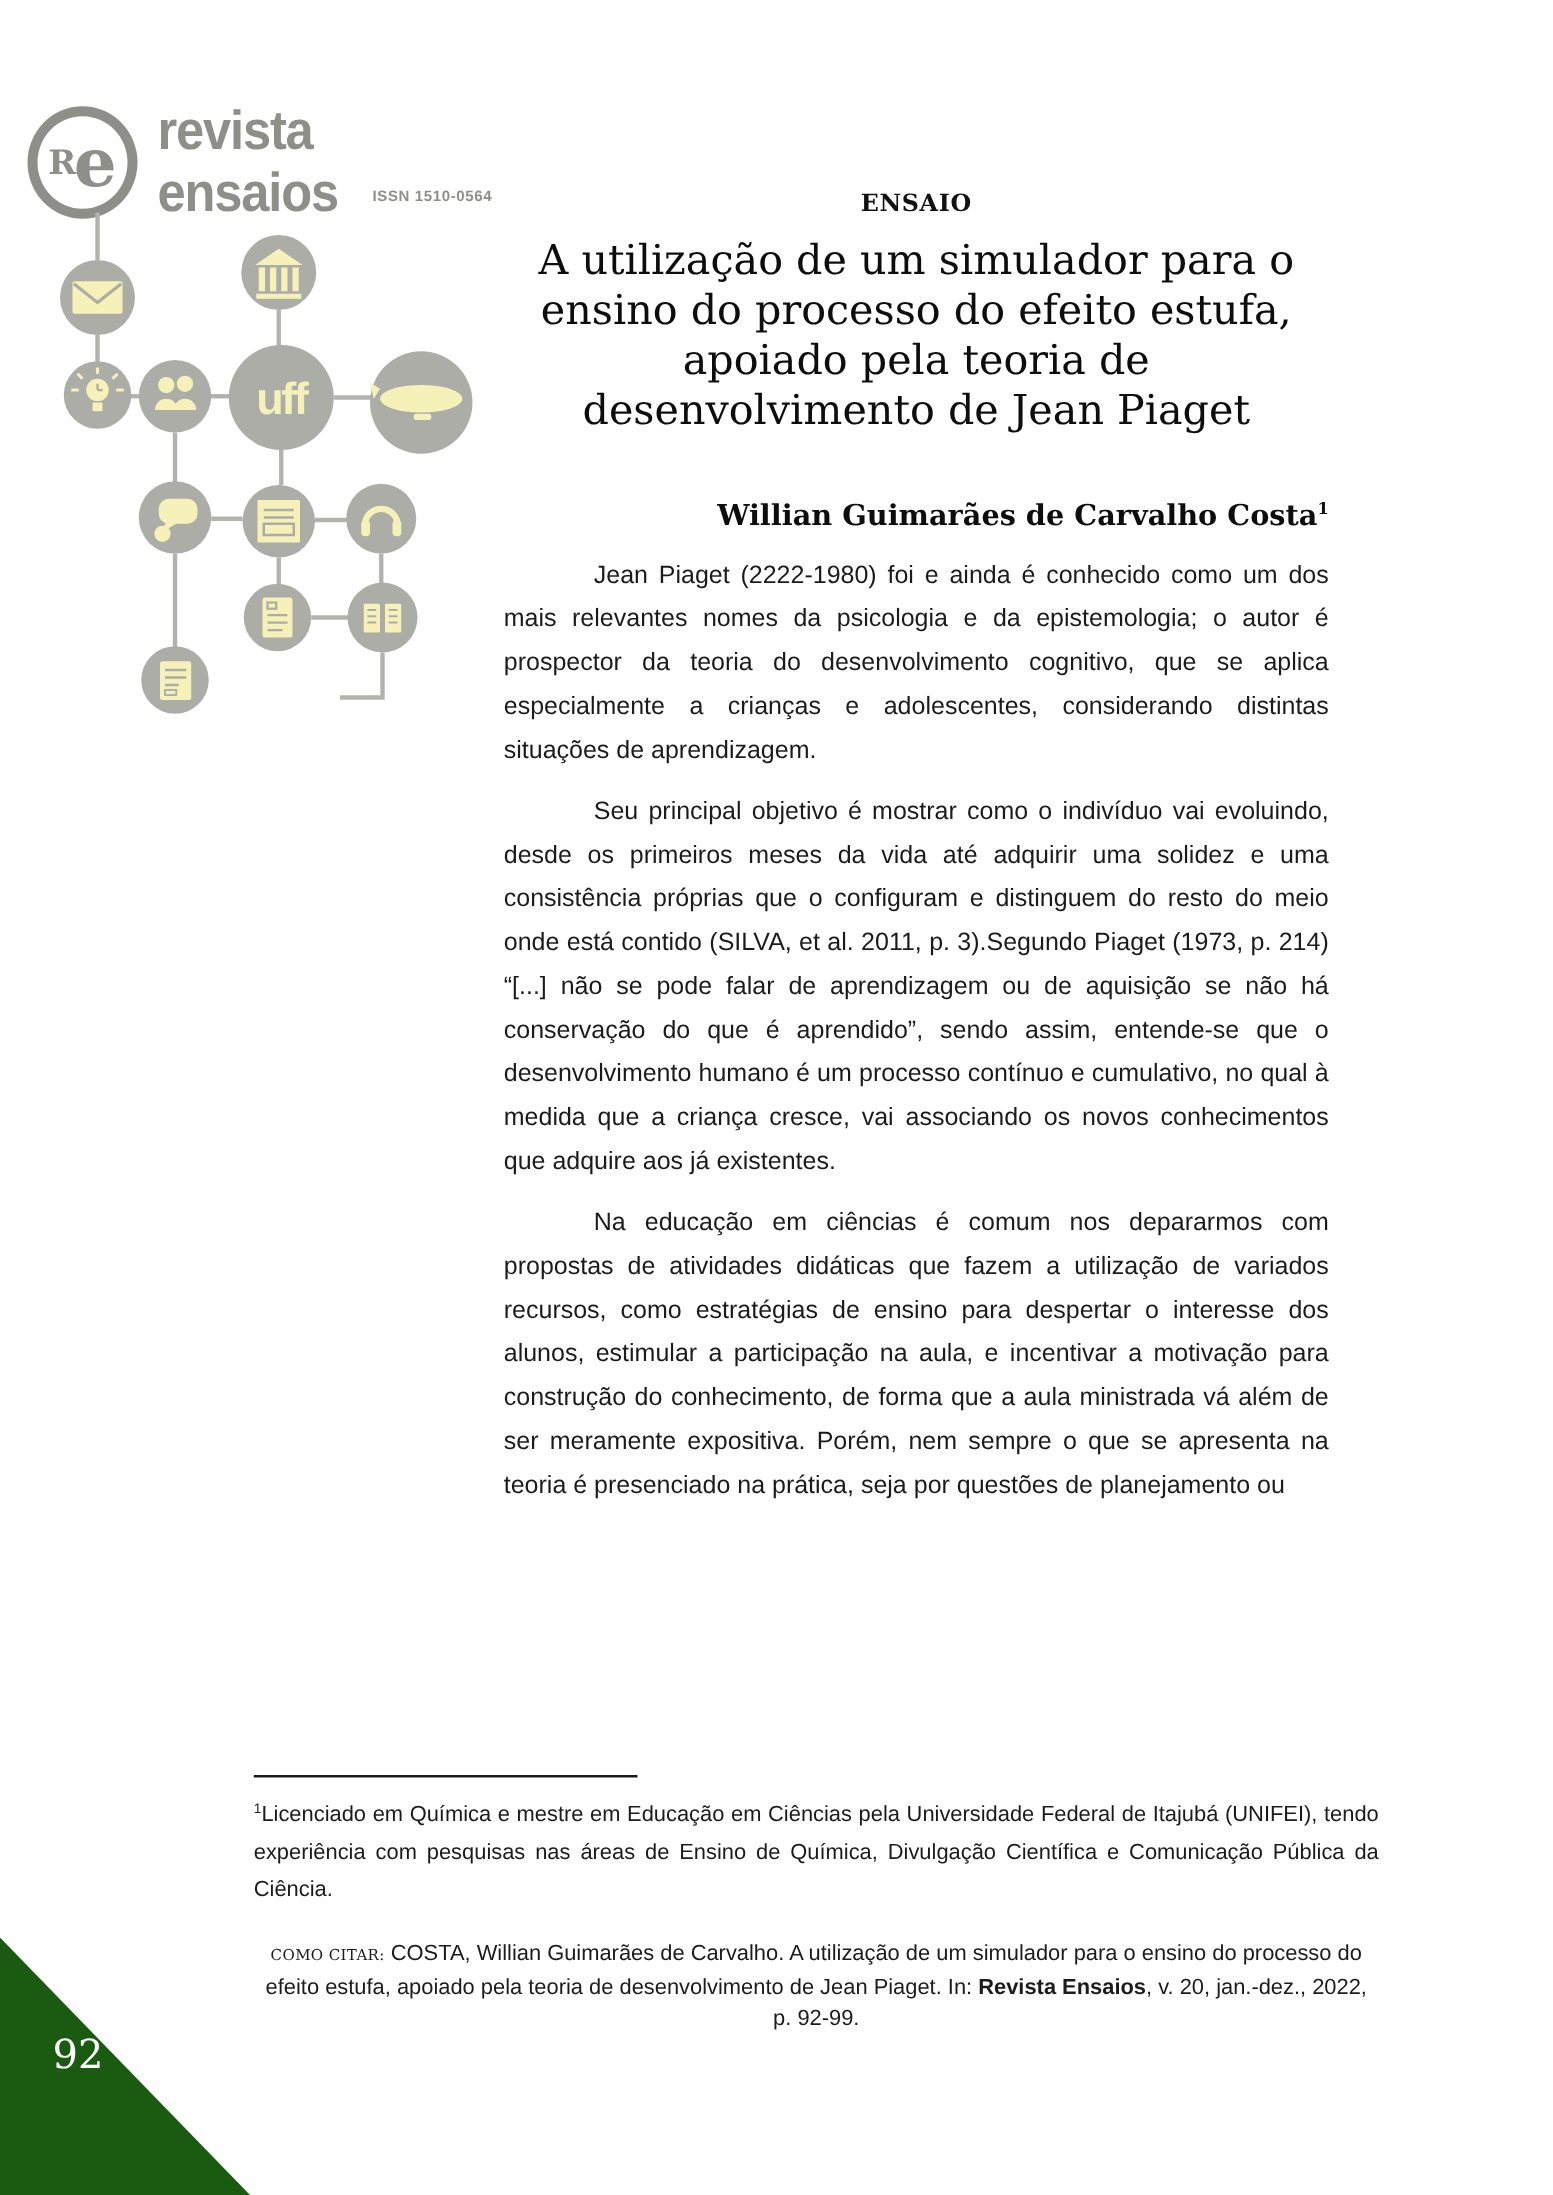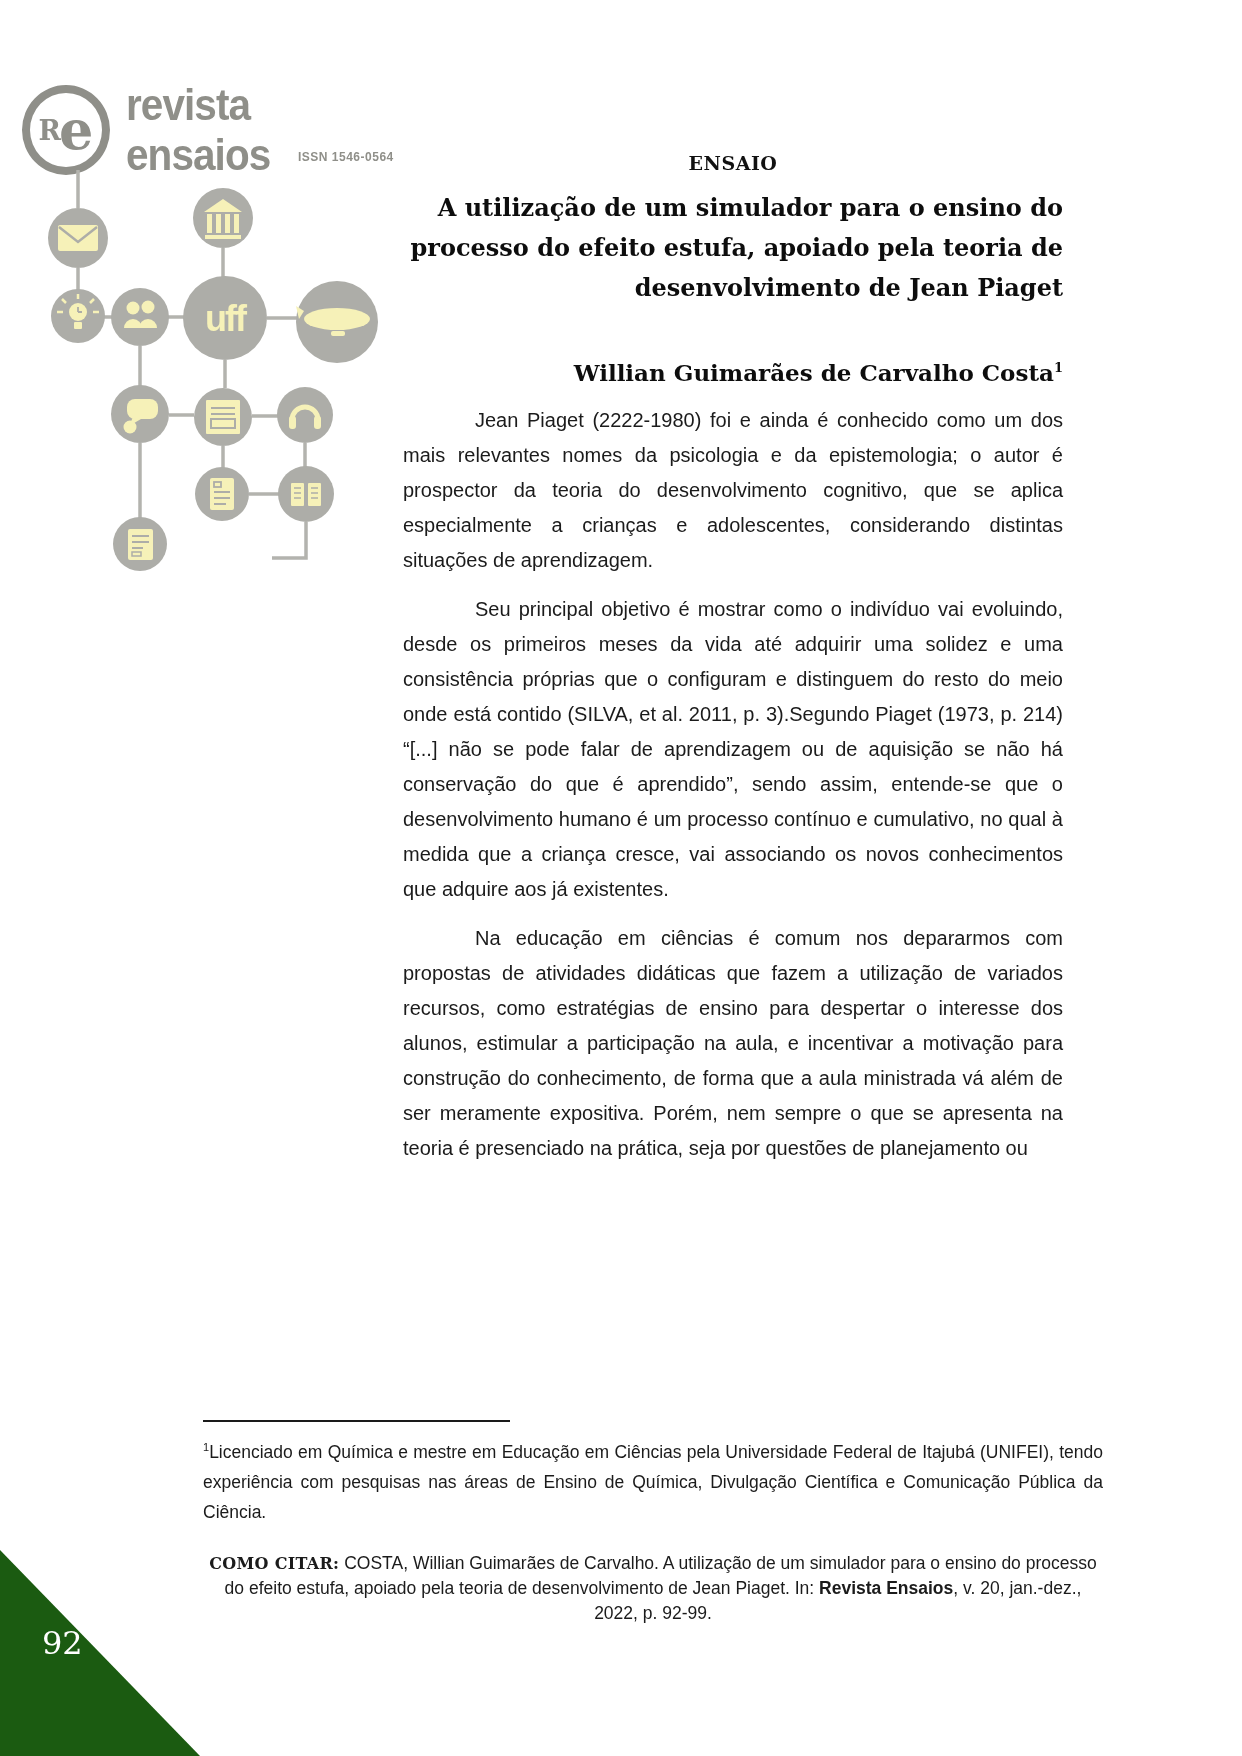--- a/index.html
+++ b/index.html
@@ -32,22 +32,22 @@
   .net .gs{stroke:#ADADA8;fill:none;}
   .net .uff-t{fill:#F6F1B8;font-family:"Liberation Sans",sans-serif;font-weight:bold;font-size:36px;letter-spacing:-2px;}
 
   
   .main-col{position:absolute;left:403px;top:152px;width:660px;}
   .ensaio{
     text-align:center;font-family:"DejaVu Serif",serif;font-weight:bold;
     font-size:19px;letter-spacing:0.5px;color:#111;
   }
   .title{
-    margin:14px 0 0 0;text-align:right;font-family:"DejaVu Serif",serif;font-weight:bold;
-    font-size:24px;line-height:40px;color:#0d0d0d;
+    margin:14px 0 0 0;text-align:center;font-family:"DejaVu Serif",serif;font-weight:normal;
+    font-size:33px;line-height:40px;color:#0d0d0d;
   }
   .author{
     margin:44px 0 0 0;text-align:right;font-family:"DejaVu Serif",serif;font-weight:bold;
     font-size:23px;line-height:32px;color:#0d0d0d;
   }
   .author sup{font-size:13px;}
   .section-heading{
     margin:64px 0 0 0;font-family:"DejaVu Serif",serif;font-weight:bold;
     font-size:27px;line-height:34px;color:#0d0d0d;
   }
@@ -59,21 +59,21 @@
   
   .foot-block{position:absolute;left:175px;top:1420px;width:900px;margin-left:28px;}
   .fn-rule{width:307px;height:0;border-top:2px solid #1a1a1a;margin:0 0 10px 0;}
   .footnote{
     margin:0;font-size:17.5px;line-height:30px;text-align:justify;color:#1b1b1b;
   }
   .footnote sup{font-size:11px;}
   .citation{
     margin:24px 0 0 0;font-size:17.5px;line-height:25px;text-align:center;color:#1b1b1b;
   }
-  .cit-label{font-family:"DejaVu Serif",serif;font-weight:bold;font-size:16px;letter-spacing:0.3px;}
+  .cit-label{font-family:"DejaVu Serif",serif;font-weight:normal;font-size:12px;letter-spacing:0.3px;}
   .cit-journal{font-weight:bold;}
 
   
   .corner-triangle{
     position:absolute;left:0;bottom:0;width:200px;height:206px;background:#1B5B11;
     clip-path:polygon(0 0,100% 100%,0 100%);
   }
   .page-number{
     position:absolute;left:42px;top:1626px;color:#ffffff;
     font-family:"DejaVu Serif",serif;font-size:32px;line-height:34px;
@@ -85,21 +85,21 @@
 <div class="page">
 
   <div class="masthead">
     <div class="logo-row">
       <div class="logo-circle">
         <span class="logo-r">R</span>
         <span class="logo-e">e</span>
       </div>
       <span class="logo-word">revista ensaios</span>
     </div>
-    <span class="logo-issn">ISSN 1546-0564</span>
+    <span class="logo-issn">ISSN 1510-0564</span>
 
     <svg class="net" width="400" height="460" viewBox="0 0 400 460">
 
       <path class="ln" d="M78 20 V58"></path>
       <path class="ln" d="M78 118 V140"></path>
       <path class="ln" d="M223 98 V127"></path>
       <path class="ln" d="M104 167 H112"></path>
       <path class="ln" d="M168 167 H184"></path>
       <path class="ln" d="M267 168 H297"></path>
       <path class="ln" d="M140 196 V236"></path>

